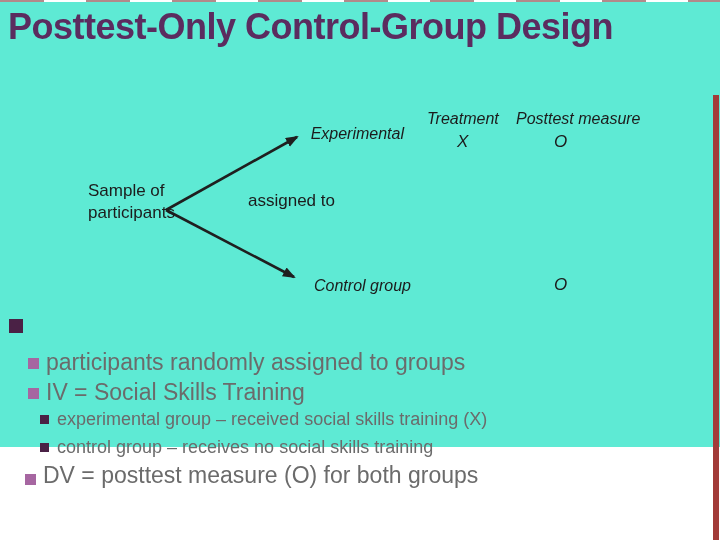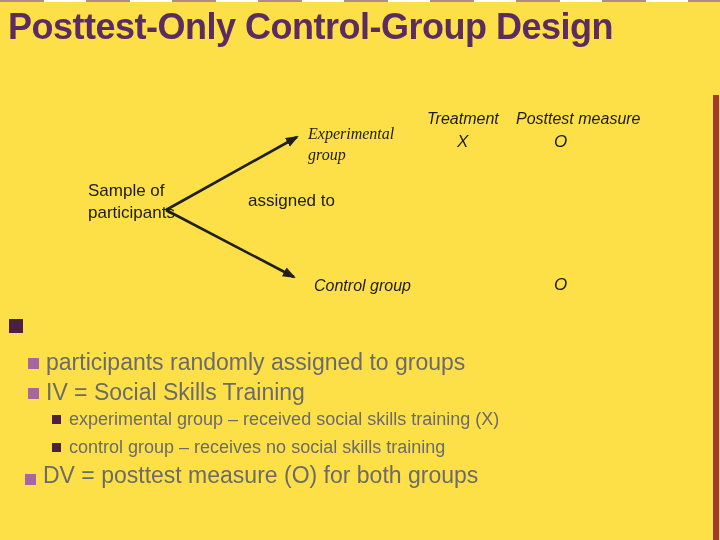--- a/index.html
+++ b/index.html
@@ -2,21 +2,21 @@
 <html><head>
 <meta charset="utf-8">
 <style>
   html, body {
     margin: 0; padding: 0;
     width: 720px; height: 540px;
     background: #ffffff;
     overflow: hidden;
     font-family: "Liberation Sans", sans-serif;
   }
-  .slide { position: relative; width: 720px; height: 540px; background: #fde047; }
+  .slide { position: relative; width: 720px; height: 447px; background: #5eead4; }
 
   .top-dashes {
     position: absolute; left: 0; top: 0; width: 720px; height: 2px;
     background: repeating-linear-gradient(90deg, #b28a8a 0 44px, #ffffff 44px 86px);
   }
   .right-accent {
     position: absolute; left: 713px; top: 95px; width: 6px; height: 445px;
     background: #a23b38;
   }
 
@@ -36,21 +36,21 @@
 
   
   .bullet-row { position: absolute; display: flex; align-items: flex-start; color: #6b6b6b; }
   .sq { flex: 0 0 auto; display: inline-block; }
   .sq-dark { background: #4a2145; }
   .sq-mauve { background: #a666a1; }
   .row-l1 { font-size: 30px; line-height: 1.12; }
   .row-l1 .sq { width: 14px; height: 14px; margin: 9px 9px 0 0; }
   .row-l2 { font-size: 23px; line-height: 1.12; }
   .row-l2 .sq { width: 11px; height: 11px; margin: 8px 7px 0 0; }
-  .row-l3 { font-size: 18px; line-height: 1.15; margin-left: 12px; }
+  .row-l3 { font-size: 18px; line-height: 1.15; }
   .row-l3 .sq { width: 9px; height: 9px; margin: 6px 8px 0 0; }
 </style>
 </head>
 <body>
 
 <div class="slide">
 
   <div class="top-dashes"></div>
   <div class="right-accent"></div>
 
@@ -70,23 +70,22 @@
 
     <div class="dg-label dg-plain dg-lines" style="left:88px; top:180px;">
       <span>Sample of</span>
       <span>participants</span>
     </div>
 
     <div class="dg-label dg-plain dg-lines" style="left:248px; top:190px;">
       <span>assigned to</span>
     </div>
 
-    <div class="dg-label dg-italic dg-lines" style="left:308px; top:124px; width:96px; text-align:left;font-family:Liberation Serif, serif;">
+    <div class="dg-label dg-italic dg-lines" style="left:308px; top:124px; width:96px; text-align:right;">
       <span>Experimental</span>
-      <span>group</span>
     </div>
 
     <div class="dg-label dg-italic" style="left:314px; top:276px;">Control group</div>
 
     <div class="dg-label dg-italic" style="left:427px; top:109px;">Treatment</div>
 
     <div class="dg-label dg-italic" style="left:516px; top:109px;">Posttest measure</div>
 
     <div class="dg-label dg-cell" style="left:457px; top:132px;">X</div>
 

